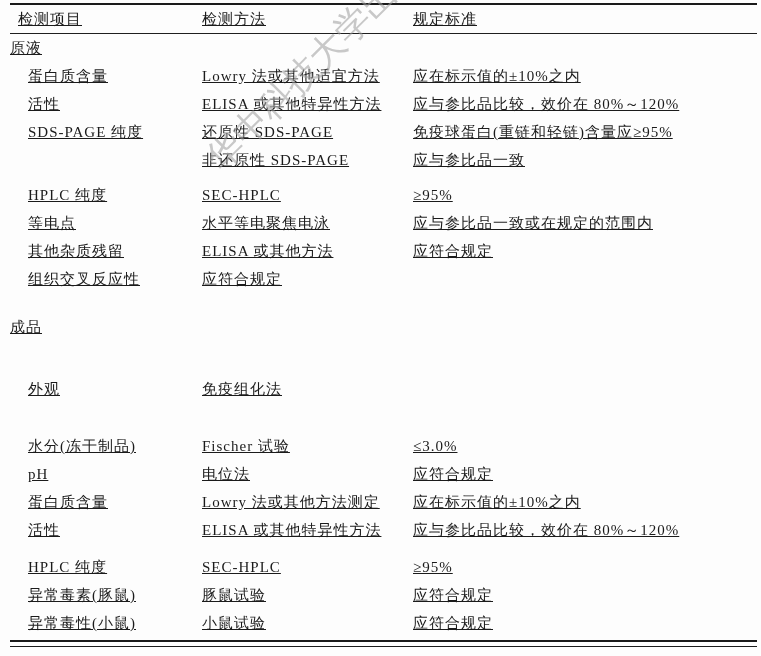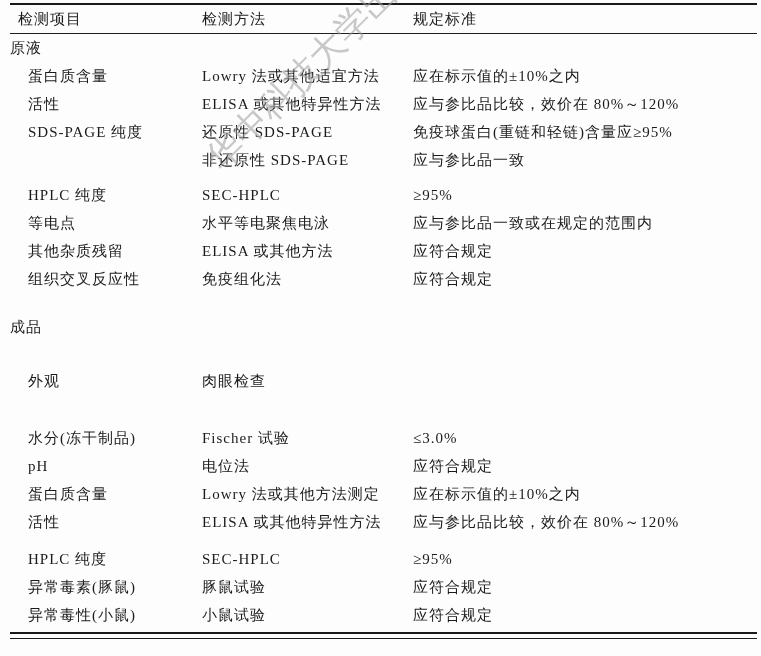--- a/index.html
+++ b/index.html
@@ -16,35 +16,36 @@
     font-size:36px; line-height:36px; letter-spacing:0;
     color:#9d9d9d; opacity:.55; white-space:nowrap;
     pointer-events:none; z-index:5;
     font-family:"Liberation Serif","DejaVu Serif",serif;
   }
   .tbl { position:relative; margin:0 4px 0 10px; z-index:1; }
   .rule-top { border-top:2px solid #1a1a1a; }
   .hdr-row, .row {
     display:grid; grid-template-columns:192px 211px 1fr;
     line-height:28px;
+    text-decoration:underline;
   }
   .hdr-row { border-bottom:1px solid #1f1f1f; }
   .hdr-row .hc1 { padding-left:8px; }
   .cell { white-space:nowrap; }
   .row .c1 { padding-left:18px; }
   .row.section .c1 { padding-left:0; }
   .row.para .c1, .row.para .c2 { padding-top:10px; }
   .row.para .c3 {
     line-height:22px; white-space:normal; text-align:justify;
     text-align-last:left; padding-right:2px;
   }
   
   .rows > .row:nth-child(6)  { margin-top:7px; }
   .rows > .row:nth-child(10) { margin-top:20px; }
-  .rows > .row:nth-child(11) { margin-top:16px; }
+  .rows > .row:nth-child(11) { margin-top:24px; }
   .rows > .row:nth-child(12) { margin-top:29px; }
   .rows > .row:nth-child(16) { margin-top:9px; }
   .rule-bottom {
     margin-top:3px; height:4px;
     border-top:2px solid #1a1a1a; border-bottom:1px solid #1a1a1a;
   }
 </style>
 </head>
 <body>
 
@@ -105,33 +106,32 @@
   </div>
 
   <div class="row item">
     <div class="cell c1">其他杂质残留</div>
     <div class="cell c2">ELISA 或其他方法</div>
     <div class="cell c3">应符合规定</div>
   </div>
 
   <div class="row item">
     <div class="cell c1">组织交叉反应性</div>
-    <div class="cell c2">免疫组化法</div>
     <div class="cell c3">应符合规定</div>
   </div>
 
   <div class="row section">
     <div class="cell c1">成品</div>
     <div class="cell c2"></div>
     <div class="cell c3"></div>
   </div>
 
   <div class="row para">
     <div class="cell c1">外观</div>
-    <div class="cell c2">肉眼检查</div>
+    <div class="cell c2">免疫组化法</div>
   </div>
 
   <div class="row item">
     <div class="cell c1">水分(冻干制品)</div>
     <div class="cell c2">Fischer 试验</div>
     <div class="cell c3">≤3.0%</div>
   </div>
 
   <div class="row item">
     <div class="cell c1">pH</div>

